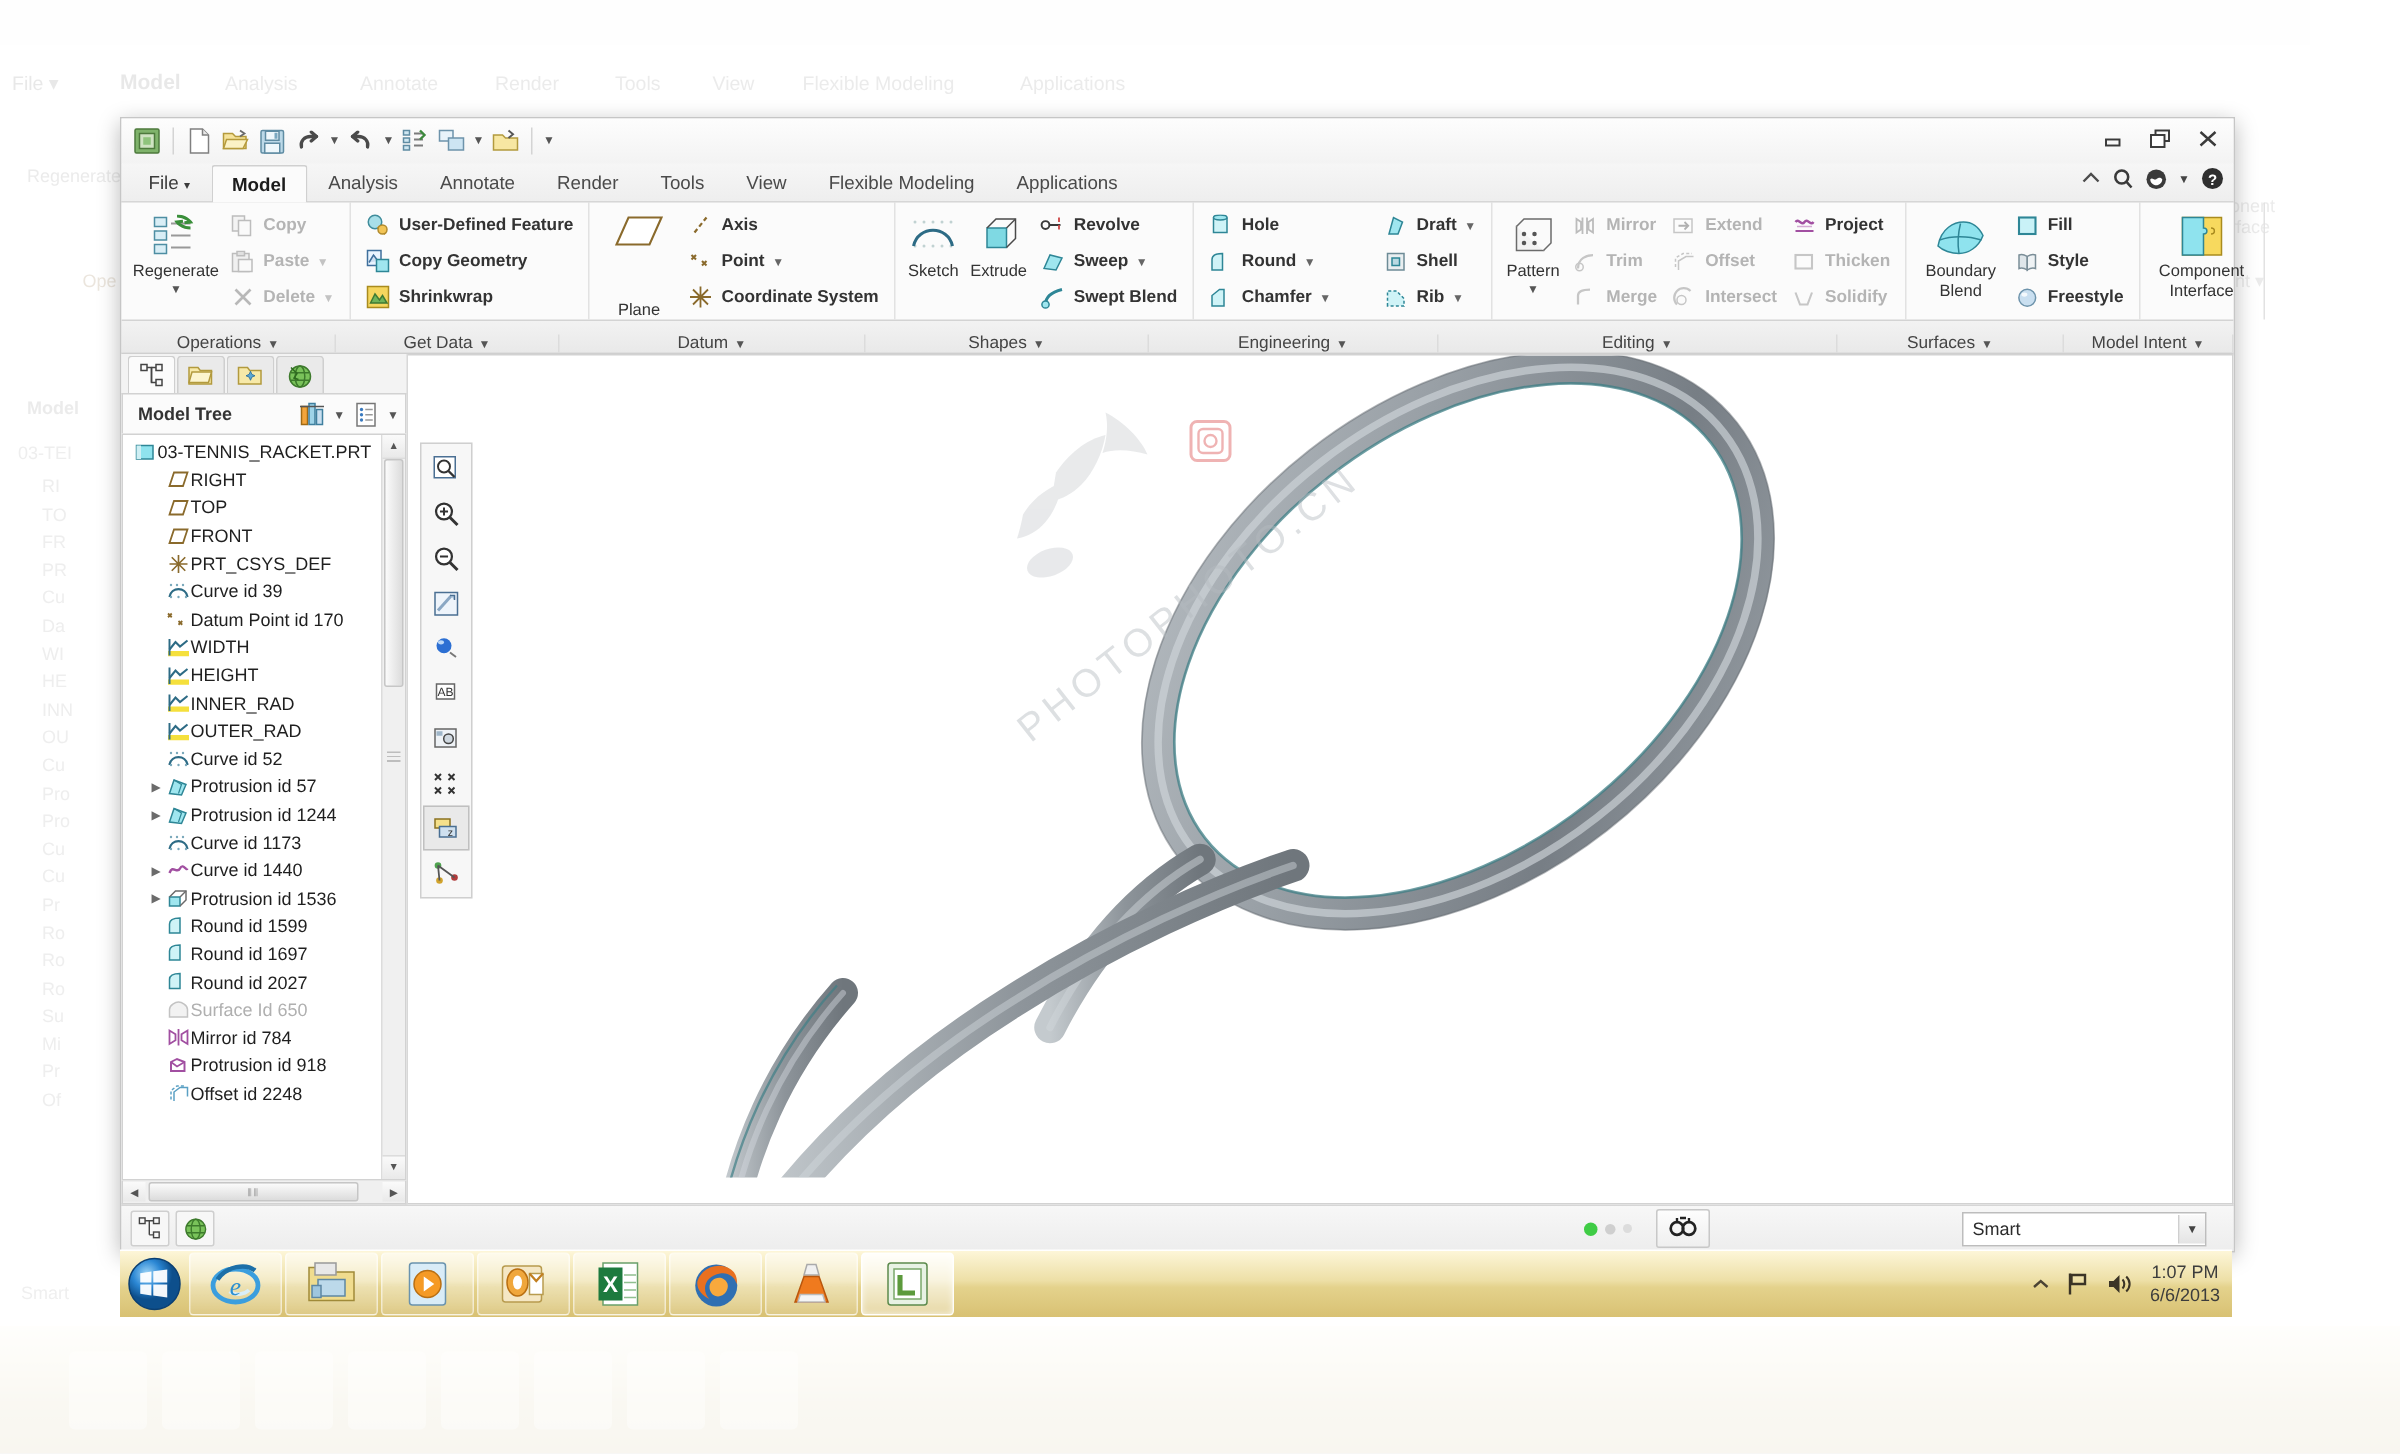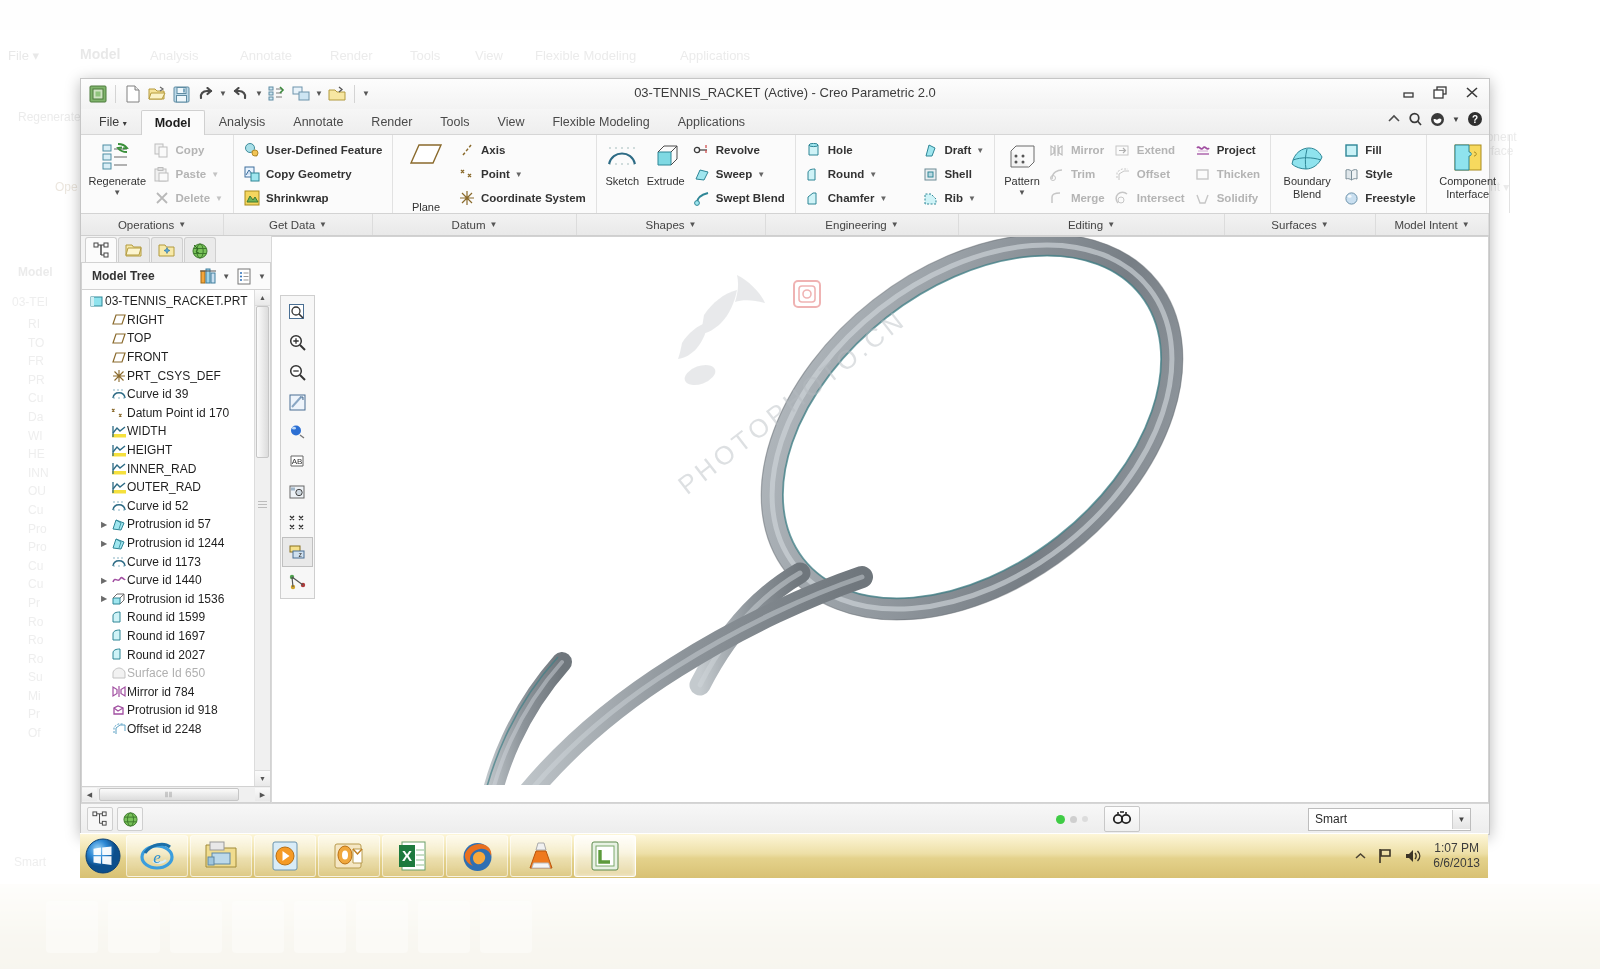--- a/index.html
+++ b/index.html
@@ -59,21 +59,21 @@
   .bigbtn .gl{height:34px;display:flex;align-items:center;justify-content:center;}
   .col{display:flex;flex-direction:column;justify-content:center;font-weight:bold;}
   .sm{display:flex;align-items:center;height:24px;padding:0 5px 0 3px;font-size:11.5px;color:#333;
       white-space:nowrap;border-radius:2px;}
   .sm.dis{color:#b4b4b4;}
   .sm .ic{width:20px;height:18px;display:flex;align-items:center;justify-content:center;margin-right:4px;flex:0 0 20px;}
   .sm .dd{font-size:8px;color:#666;margin-left:5px;}
   .sm.dis .dd{color:#c3c3c3;}
   
   .grouplabels{height:21px;display:flex;background:linear-gradient(#f2f2f2,#e9e9e9);
-     border-bottom:1px solid #cfcfcf;font-size:11.5px;color:#444;}
+     border-bottom:1px solid #cfcfcf;font-size:11.5px;color:#444;align-items:flex-end;}
   .glab{display:flex;align-items:center;justify-content:center;border-right:1px solid #dcdcdc;gap:4px;}
   .glab span.t{}
   .glab span.a{font-size:8px;color:#555;}
   
   .wbody{flex:1;display:flex;background:#f3f3f3;min-height:0;}
   
   .nav{width:190px;display:flex;flex-direction:column;background:#f3f3f3;border-right:1px solid #d8d8d8;}
   .navtabs{height:26px;display:flex;align-items:flex-end;padding-left:4px;gap:1px;}
   .ntab{width:30px;height:24px;display:flex;align-items:center;justify-content:center;
         border:1px solid #cfcfcf;border-bottom:none;border-radius:3px 3px 0 0;background:#eaeaea;}
@@ -246,21 +246,20 @@
     <div class="caret">▼</div>
     <div class="qaticon">
       <svg width="18" height="16" viewBox="0 0 18 16">
           <path d="M1 4h6l2 2h8v8H1z" fill="#f7e7a2" stroke="#b29a3e"></path>
           <path d="M11 1l3 2.5-3 2.5" fill="none" stroke="#555" stroke-width="1.3"></path>
         </svg>
     </div>
     <div class="sep"></div>
     <div class="caret">▼</div>
 
-    <div class="wintitle">03-TENNIS_RACKET (Active) - Creo Parametric 2.0</div>
     <div class="wbtns">
       <div class="wbtn">
         <svg width="13" height="13" viewBox="0 0 13 13">
             <rect x="2" y="7" width="9" height="4" fill="none" stroke="#3a3a3a" stroke-width="1.3"></rect>
           </svg>
       </div>
       <div class="wbtn">
         <svg width="14" height="13" viewBox="0 0 14 13">
             <rect x="4" y="1" width="9" height="7" fill="none" stroke="#3a3a3a" stroke-width="1.3"></rect>
             <rect x="1" y="4" width="9" height="8" fill="#fff" stroke="#3a3a3a" stroke-width="1.3"></rect>

